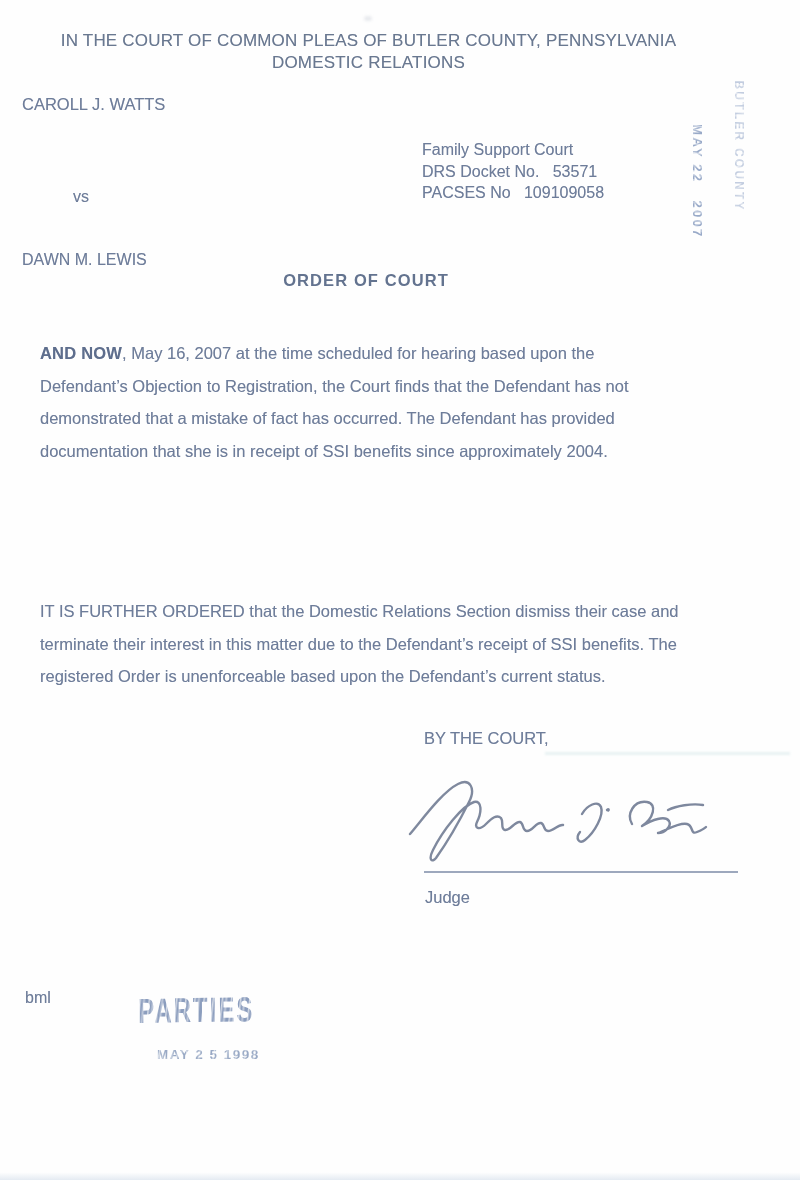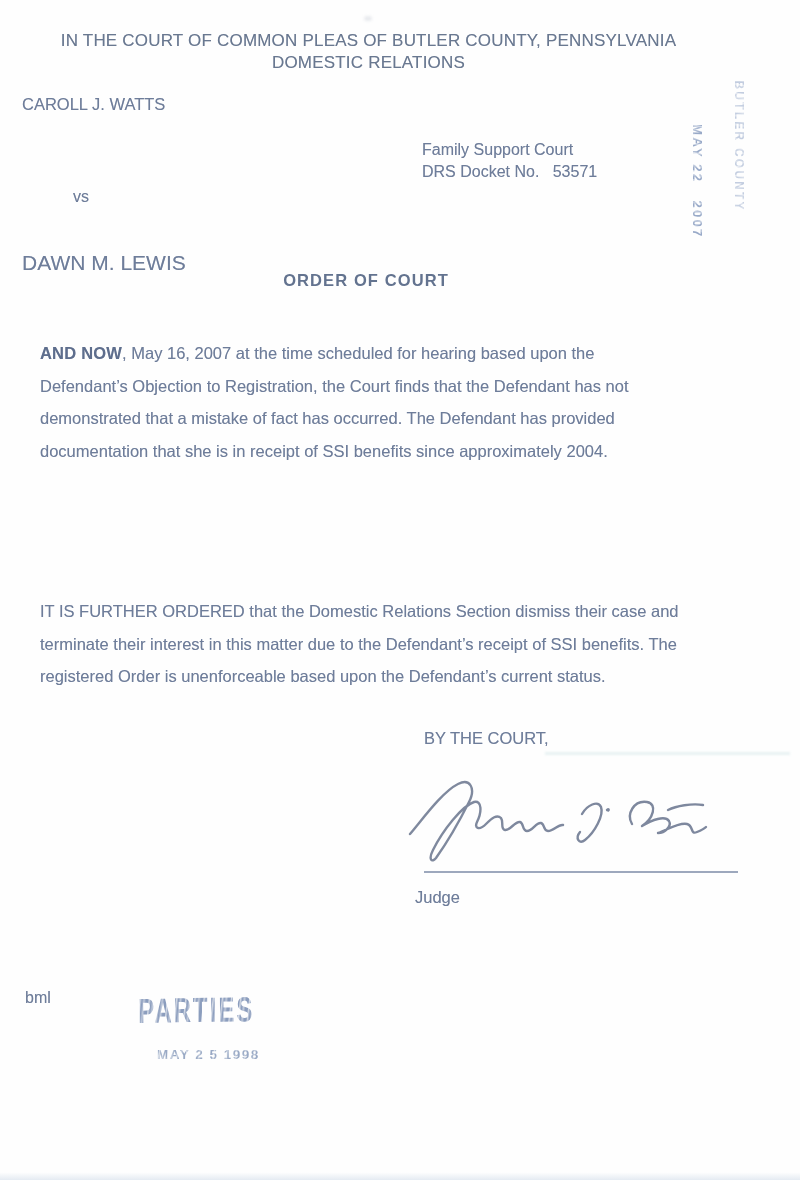--- a/index.html
+++ b/index.html
@@ -5,33 +5,33 @@
   html,body{margin:0;padding:0;background:#ffffff;}
   body{width:800px;height:1180px;overflow:hidden;position:relative;
        font-family:"Liberation Sans","DejaVu Sans",sans-serif;}
   .page{position:absolute;inset:0;background:#fefefe;color:#6e7d9a;}
   .abs{position:absolute;}
   .ink{color:#6e7d9a;text-shadow:0 0 .5px rgba(110,125,154,.45);}
   .header{top:30px;left:0;width:737px;text-align:center;font-size:17px;line-height:22px;
           color:#697890;letter-spacing:.2px;}
   .plaintiff{left:22px;top:95px;font-size:16.5px;}
   .vs{left:73px;top:188px;font-size:16px;}
-  .defendant{left:22px;top:251px;font-size:21px;}
+  .defendant{left:22px;top:251px;font-size:16px;}
   .court-info{left:422px;top:139px;font-size:16px;line-height:21.5px;}
   .court-info div{white-space:pre;}
   .title{left:0;top:271px;width:732px;text-align:center;font-weight:bold;
          font-size:16.5px;letter-spacing:1.1px;color:#63738f;}
   .para{left:22px;width:770px;font-size:16.5px;line-height:32.5px;white-space:pre-wrap;margin-left:18px;}
   .para b{font-weight:bold;color:#5e6e8d;letter-spacing:.2px;}
   .p1{top:337px;} .p2{top:499px;} .p3{top:595px;}
   .by-court{left:424px;top:729px;font-size:16.5px;}
   .sig{left:406px;top:770px;width:302px;height:100px;}
   .sig svg{width:100%;height:100%;}
   .sig-line{left:424px;top:871px;width:314px;height:1.6px;background:#8c99b2;opacity:.85;}
-  .judge{left:415px;top:888px;font-size:16.5px;}
+  .judge{left:425px;top:888px;font-size:16.5px;}
   .bml{left:25px;top:989px;font-size:16px;}
   
   .stamp{font-weight:bold;
          -webkit-mask-image:repeating-linear-gradient(100deg,#000 0 2px,rgba(0,0,0,.35) 3px,#000 5px,rgba(0,0,0,.55) 7px,#000 9px);
          mask-image:repeating-linear-gradient(100deg,#000 0 2px,rgba(0,0,0,.35) 3px,#000 5px,rgba(0,0,0,.55) 7px,#000 9px);}
   .date-stamp{left:640px;top:171px;width:112px;height:18px;transform:rotate(90deg);
               color:#94a6c6;font-size:13.5px;letter-spacing:2px;white-space:pre;opacity:.95;}
   .corner-stamp{left:655px;top:154px;width:204px;height:57px;transform:rotate(90deg);
                 color:#b5c2d9;font-size:12px;line-height:19px;letter-spacing:2.2px;
                 opacity:.8;white-space:pre;}
@@ -57,20 +57,21 @@
   <div class="abs header ink">
     <div>IN THE COURT OF COMMON PLEAS OF BUTLER COUNTY, PENNSYLVANIA</div>
     <div>DOMESTIC RELATIONS</div>
   </div>
 
   <div class="abs plaintiff ink">CAROLL J. WATTS</div>
 
   <div class="abs court-info ink">
     <div>Family Support Court</div>
     <div>DRS Docket No.   53571</div>
+    <div>PACSES No   109109058</div>
   </div>
 
   <div class="abs stamp date-stamp">MAY 22   2007</div>
 
   <div class="abs stamp corner-stamp">
     <div>BUTLER COUNTY</div>
     <div>DOMESTIC RELATIONS</div>
     <div>FILED</div>
   </div>
 

